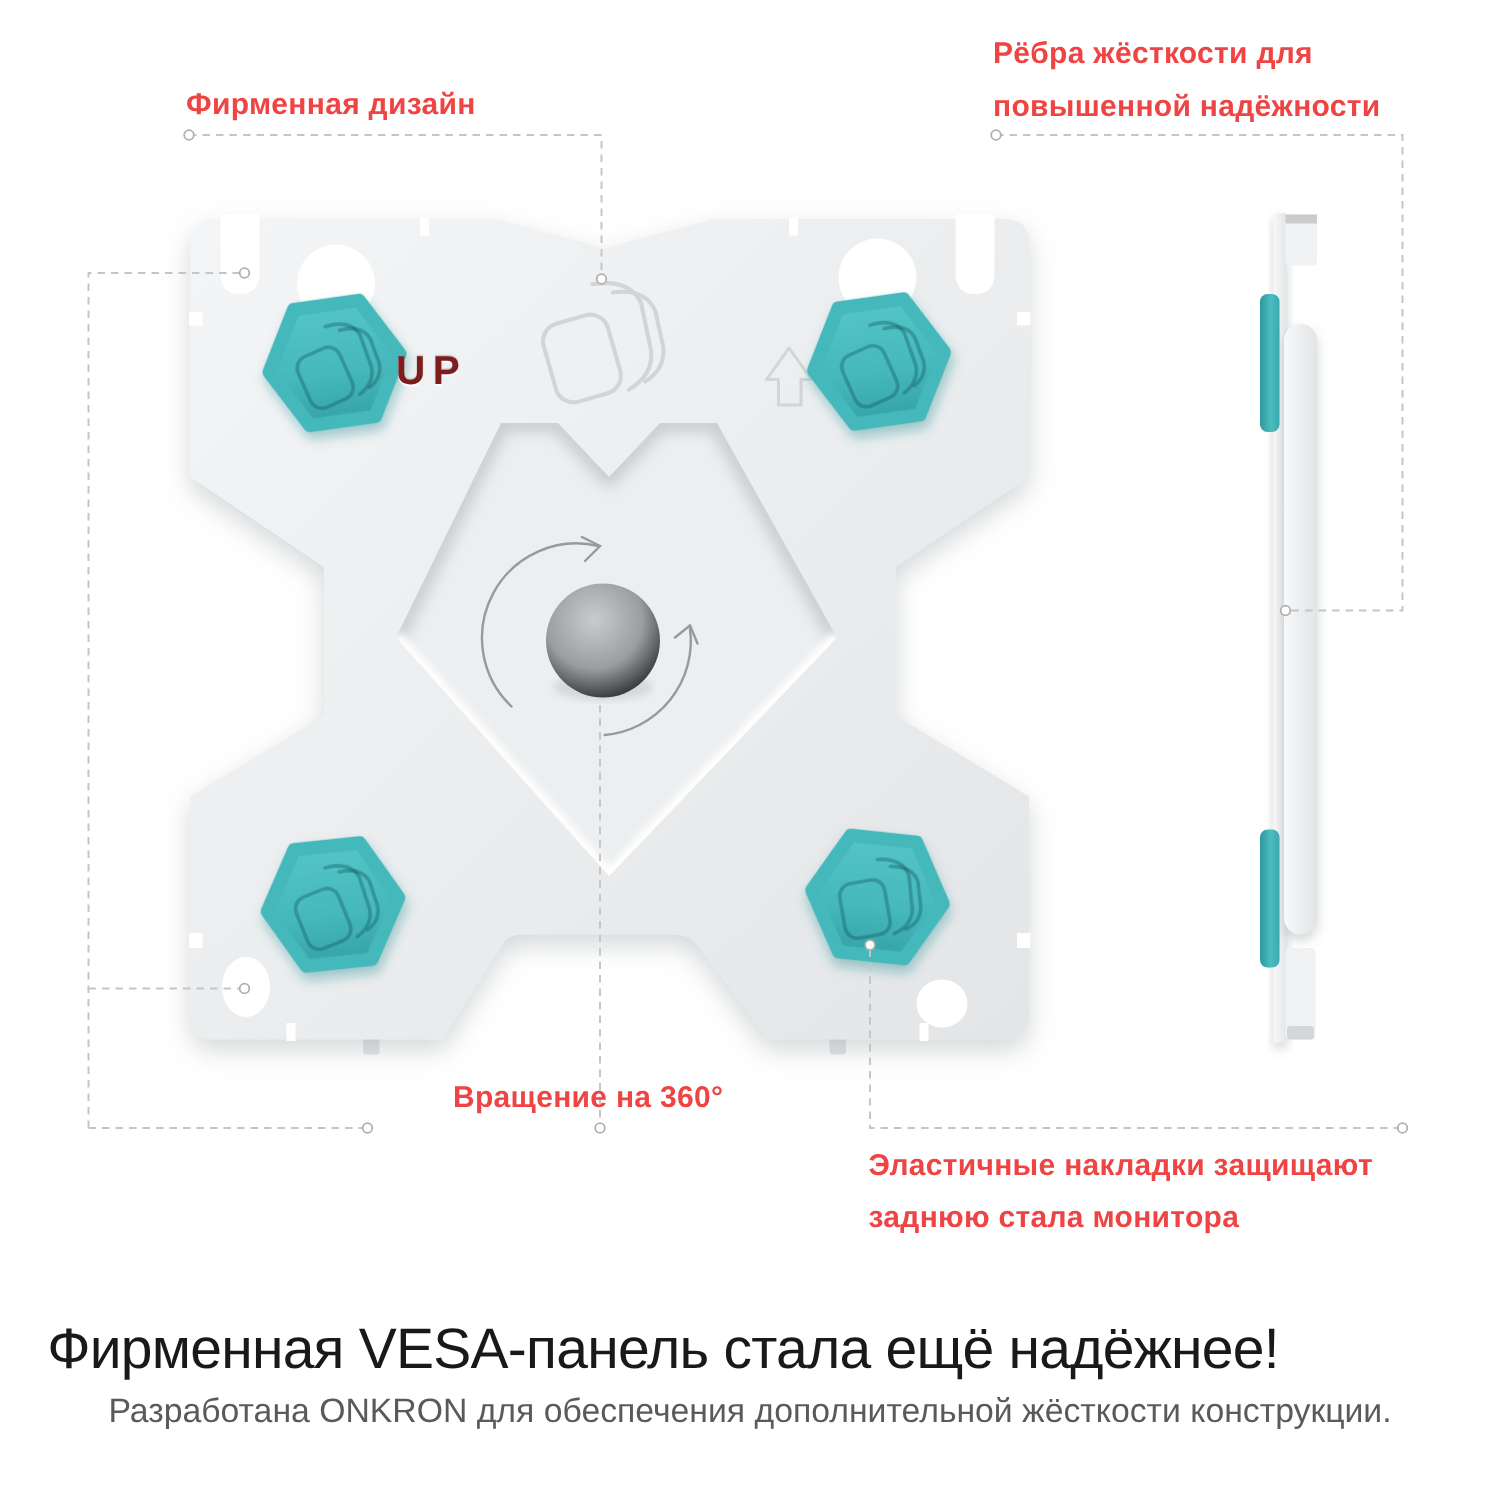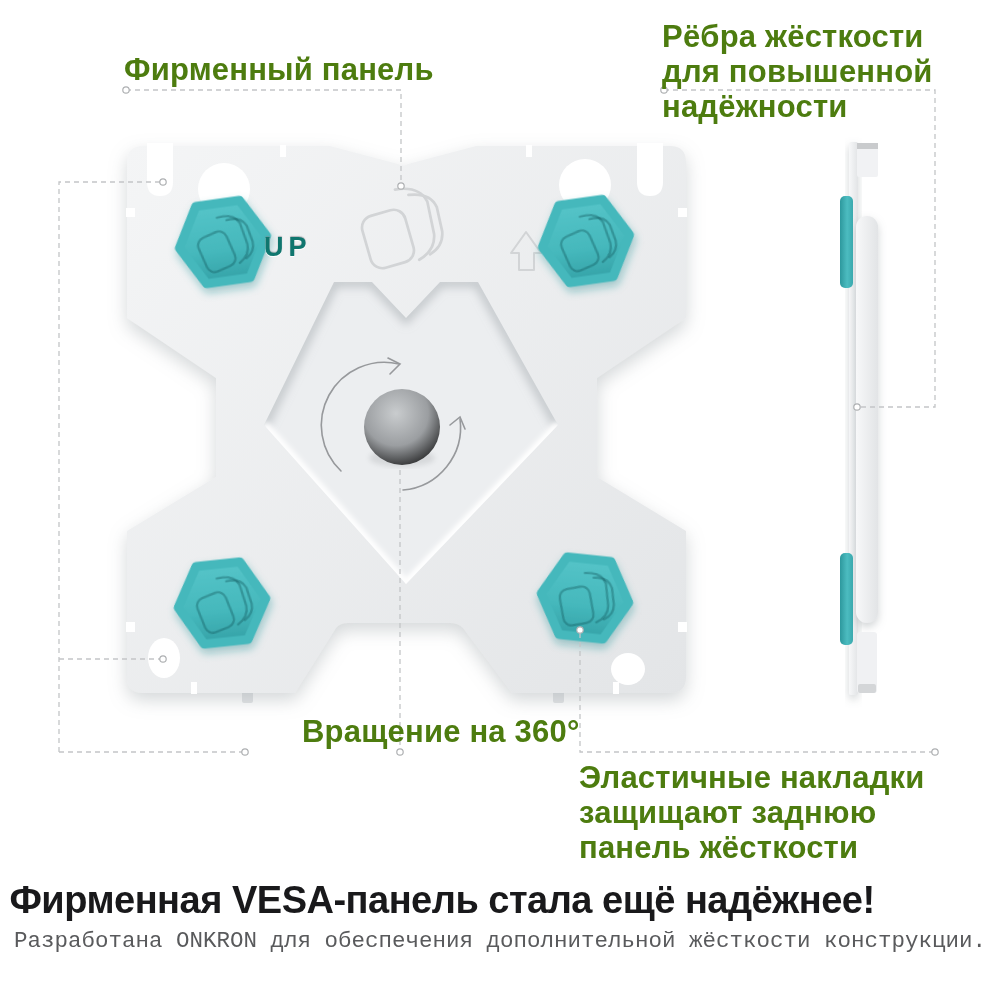--- a/index.html
+++ b/index.html
@@ -2,37 +2,37 @@
 <html><head>
 <meta charset="utf-8">
 <style>
   html,body{margin:0;padding:0;background:#ffffff;}
   .stage{
     position:relative;width:1000px;height:1000px;background:#ffffff;
     font-family:"Liberation Sans","DejaVu Sans",sans-serif;overflow:hidden;
   }
   .art{position:absolute;left:0;top:0;}
   .callout{
-    position:absolute;font-weight:bold;font-size:31px;color:#4d7c0f;
+    position:absolute;font-weight:bold;font-size:20px;color:#ef4444;
     letter-spacing:.2px;line-height:32px;
   }
   .callout.two-line{line-height:35px;}
   .emboss-up{
     position:absolute;left:264px;top:232px;font-weight:bold;font-size:27px;
-    letter-spacing:5px;color:#0f766e;
+    letter-spacing:5px;color:#7f1d1d;
     text-shadow:0 -1px 1px rgba(128,133,138,.55), 0 1px 0 rgba(255,255,255,.95);
     text-align:center;
   }
   .footer-title{
     position:absolute;left:0;top:879px;width:884px;text-align:center;
-    font-weight:bold;font-size:38px;color:#19191b;white-space:nowrap;letter-spacing:-0.5px;
+    font-weight:normal;font-size:38px;color:#19191b;white-space:nowrap;letter-spacing:-0.5px;
   }
   .footer-subtitle{
     position:absolute;left:0;top:928px;width:1000px;text-align:center;
-    font-size:22.5px;color:#595a5c;white-space:nowrap;letter-spacing:0;font-family:Liberation Mono, monospace;
+    font-size:22.5px;color:#595a5c;white-space:nowrap;letter-spacing:0;
   }
 </style>
 </head>
 <body>
 
 <div class="stage">
 
   <svg class="art" width="1000" height="1000" viewBox="0 0 1000 1000">
     <defs>
       <linearGradient id="plateGrad" x1="0" y1="0" x2="1" y2="1">
@@ -181,28 +181,28 @@
       <circle cx="857" cy="407" r="3.2"></circle>
       <circle cx="163" cy="182" r="3.2"></circle>
       <circle cx="163" cy="659" r="3.2"></circle>
       <circle cx="245" cy="752" r="3.2"></circle>
       <circle cx="400" cy="752" r="3.2"></circle>
       <circle cx="580" cy="630" r="3.2"></circle>
       <circle cx="935" cy="752" r="3.2"></circle>
     </g>
   </svg>
 
-  <div class="callout" style="left:124px;top:54px;">Фирменный панель</div>
+  <div class="callout" style="left:124px;top:54px;">Фирменная дизайн</div>
 
   <div class="callout two-line" style="left:662px;top:19px;width:292px;">Рёбра жёсткости для повышенной надёжности</div>
 
 
   <div class="callout" style="left:302px;top:716px;">Вращение на 360°</div>
 
-  <div class="callout two-line" style="left:579px;top:760px;width:395px;">Эластичные накладки защищают заднюю панель жёсткости</div>
+  <div class="callout two-line" style="left:579px;top:760px;width:395px;">Эластичные накладки защищают заднюю стала монитора</div>
 
   <div class="emboss-up">UP</div>
 
   <div class="footer-title">Фирменная VESA-панель стала ещё надёжнее!</div>
 
   <div class="footer-subtitle">Разработана ONKRON для обеспечения дополнительной жёсткости конструкции.</div>
 
 </div>
 
 </body></html>

